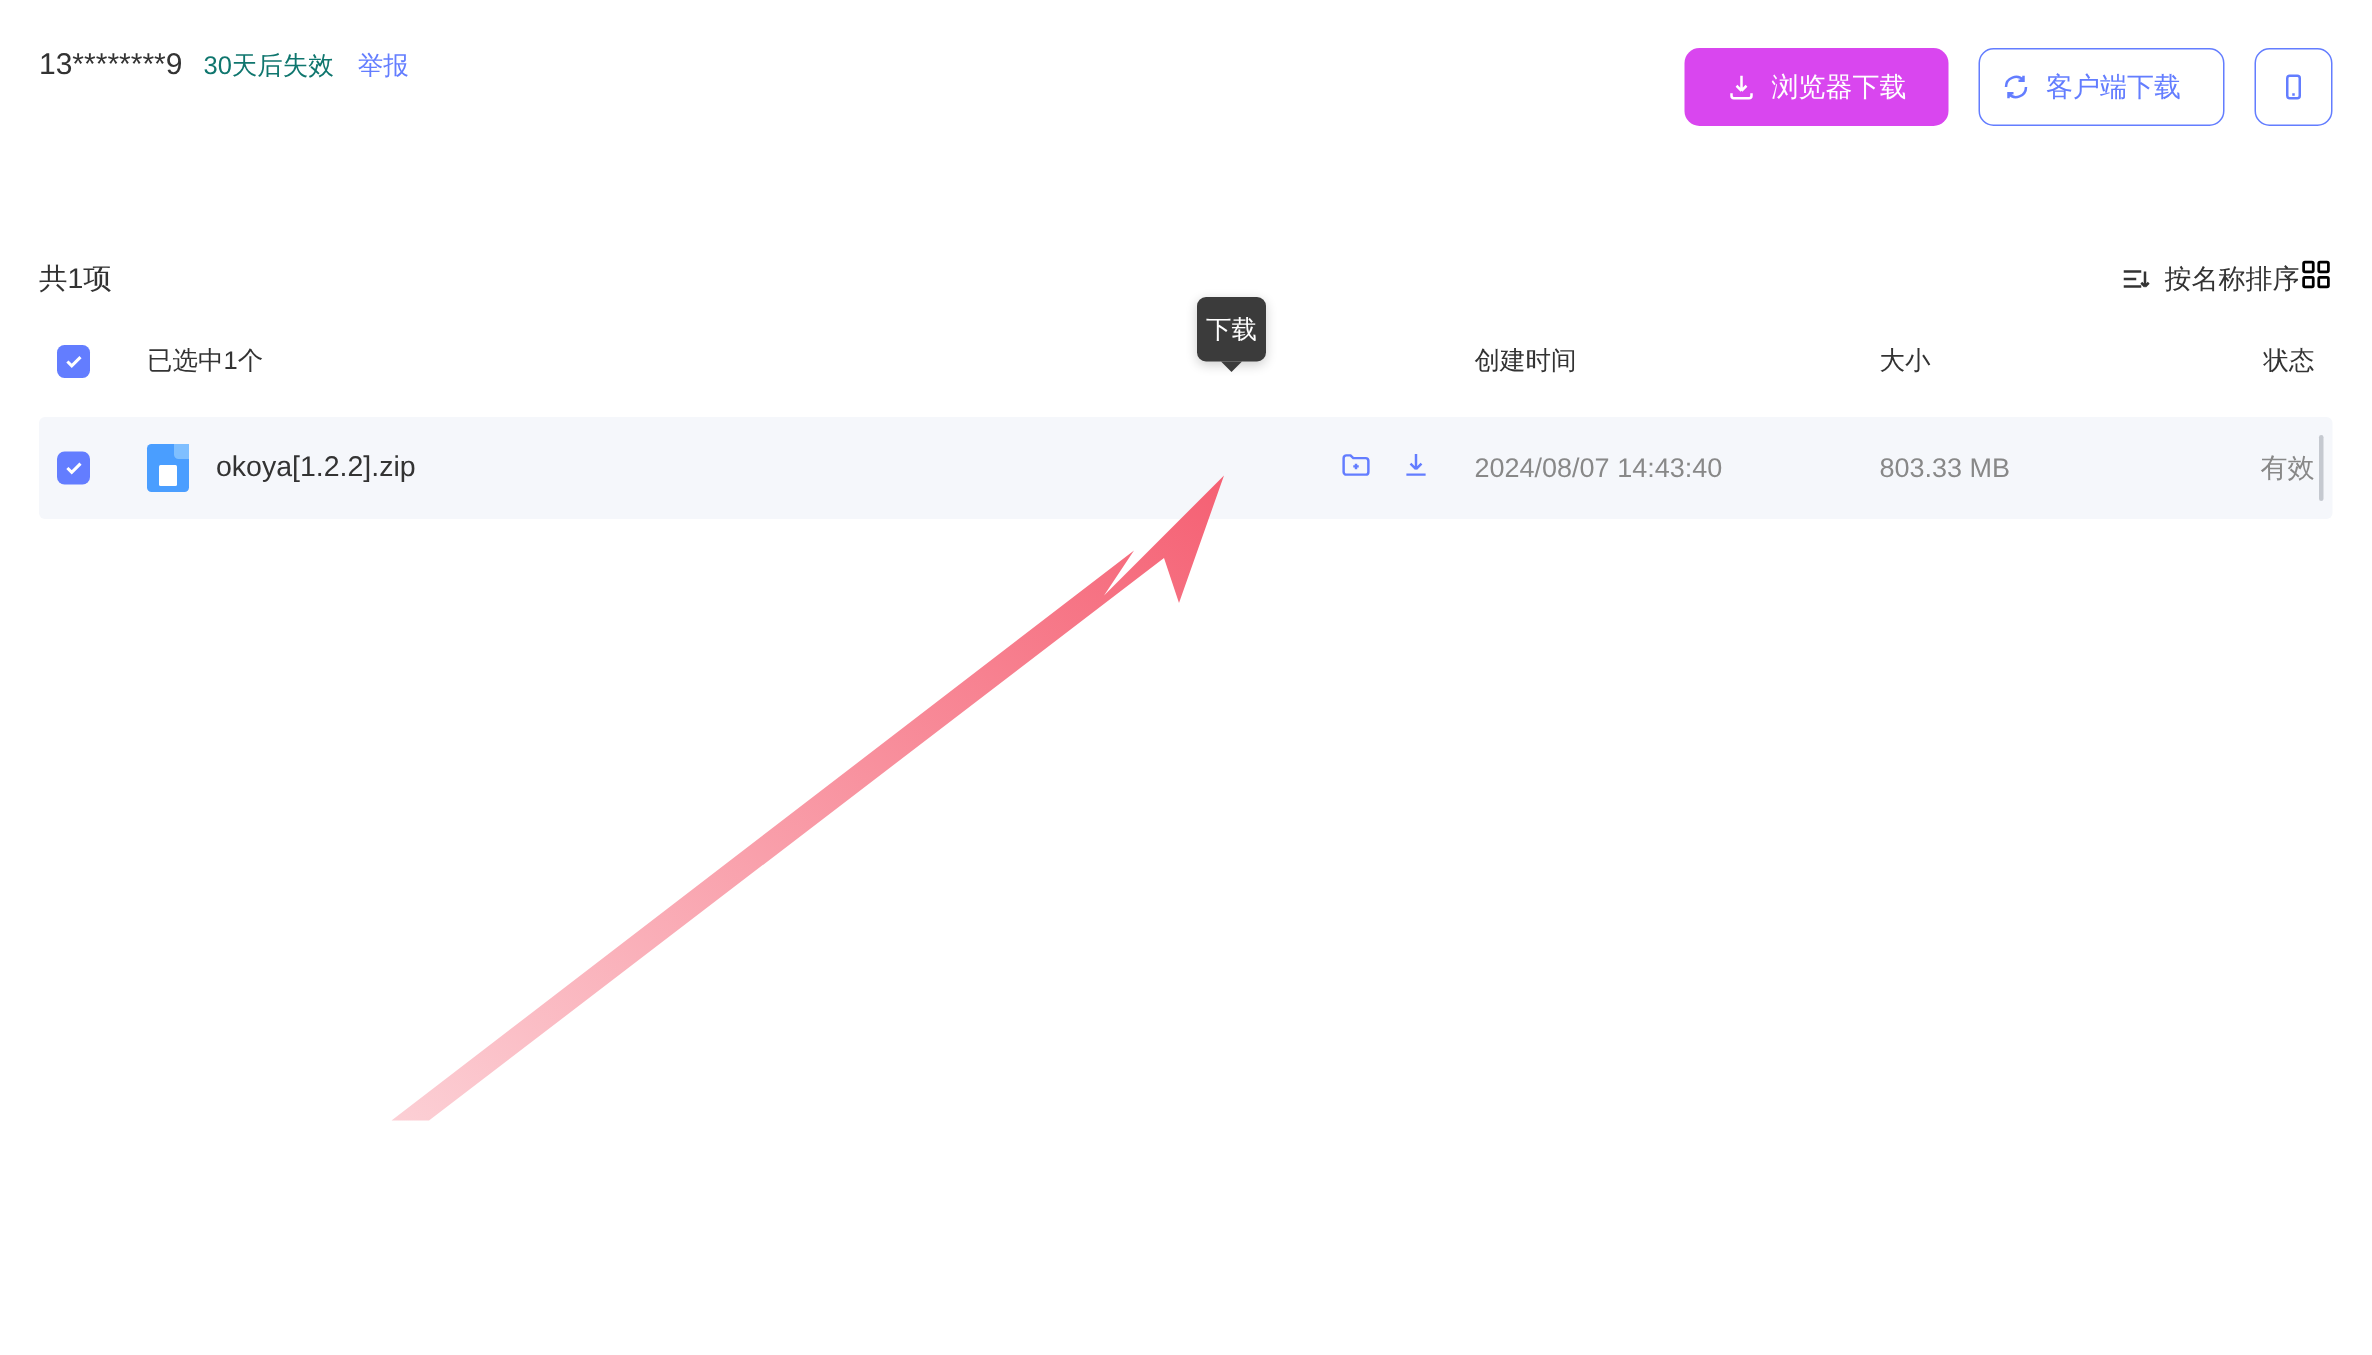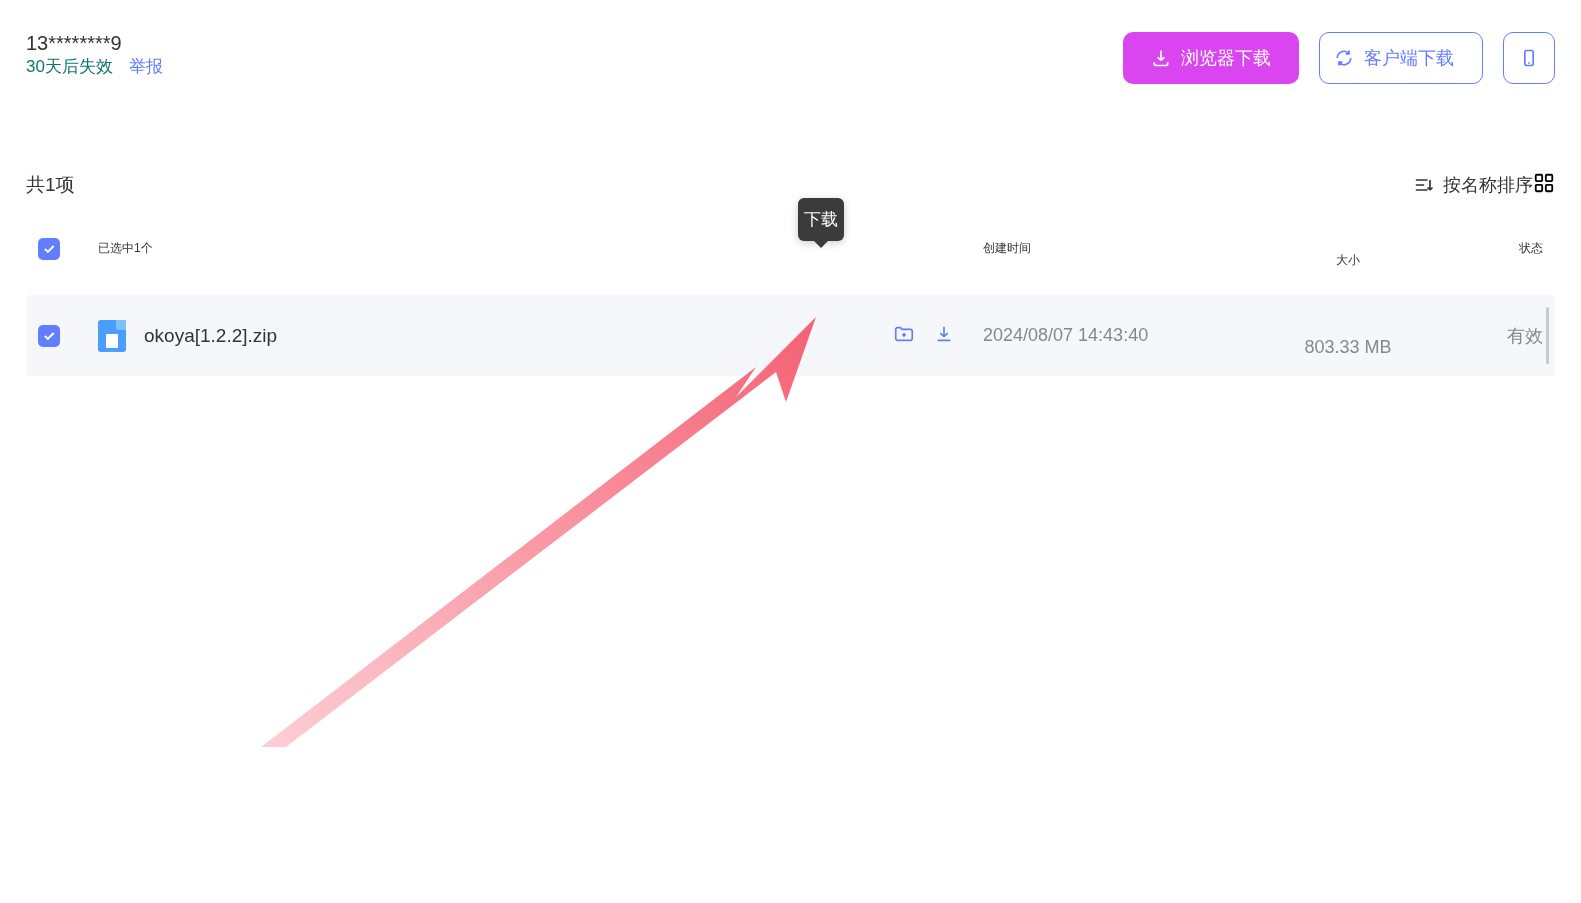--- a/index.html
+++ b/index.html
@@ -19,21 +19,22 @@
       padding: 0 26px;
     }
     .header {
       display: flex;
       justify-content: space-between;
       align-items: flex-start;
       padding-top: 32px;
     }
     .header-left {
       display: flex;
-      flex-direction: column;
+      flex-direction: row;
+      gap: 14px;
     }
     .sharer-name {
       font-size: 20px;
       color: #333;
     }
     .meta-row {
       display: flex;
       align-items: center;
       gap: 16px;
       font-size: 17px;
@@ -114,21 +115,21 @@
     }
     .view-toggle svg {
       width: 22px;
       height: 22px;
     }
     .table-header {
       display: flex;
       align-items: center;
       margin-top: 30px;
       padding: 0 12px;
-      font-size: 12px;
+      font-size: 17px;
       color: #333;
     }
     .col-check {
       width: 60px;
       display: flex;
       align-items: center;
     }
     .col-name {
       flex: 1;
       display: flex;
@@ -141,22 +142,20 @@
       gap: 18px;
       justify-content: flex-start;
     }
     .col-time {
       width: 270px;
       text-align: left;
       color: #333;
     }
     .col-size {
       width: 190px;
-      text-align: center;
-      margin-top: 24px;
     }
     .col-status {
       width: 100px;
       text-align: right;
     }
     .checkbox {
       width: 22px;
       height: 22px;
       border-radius: 5px;
       background: #637dff;

